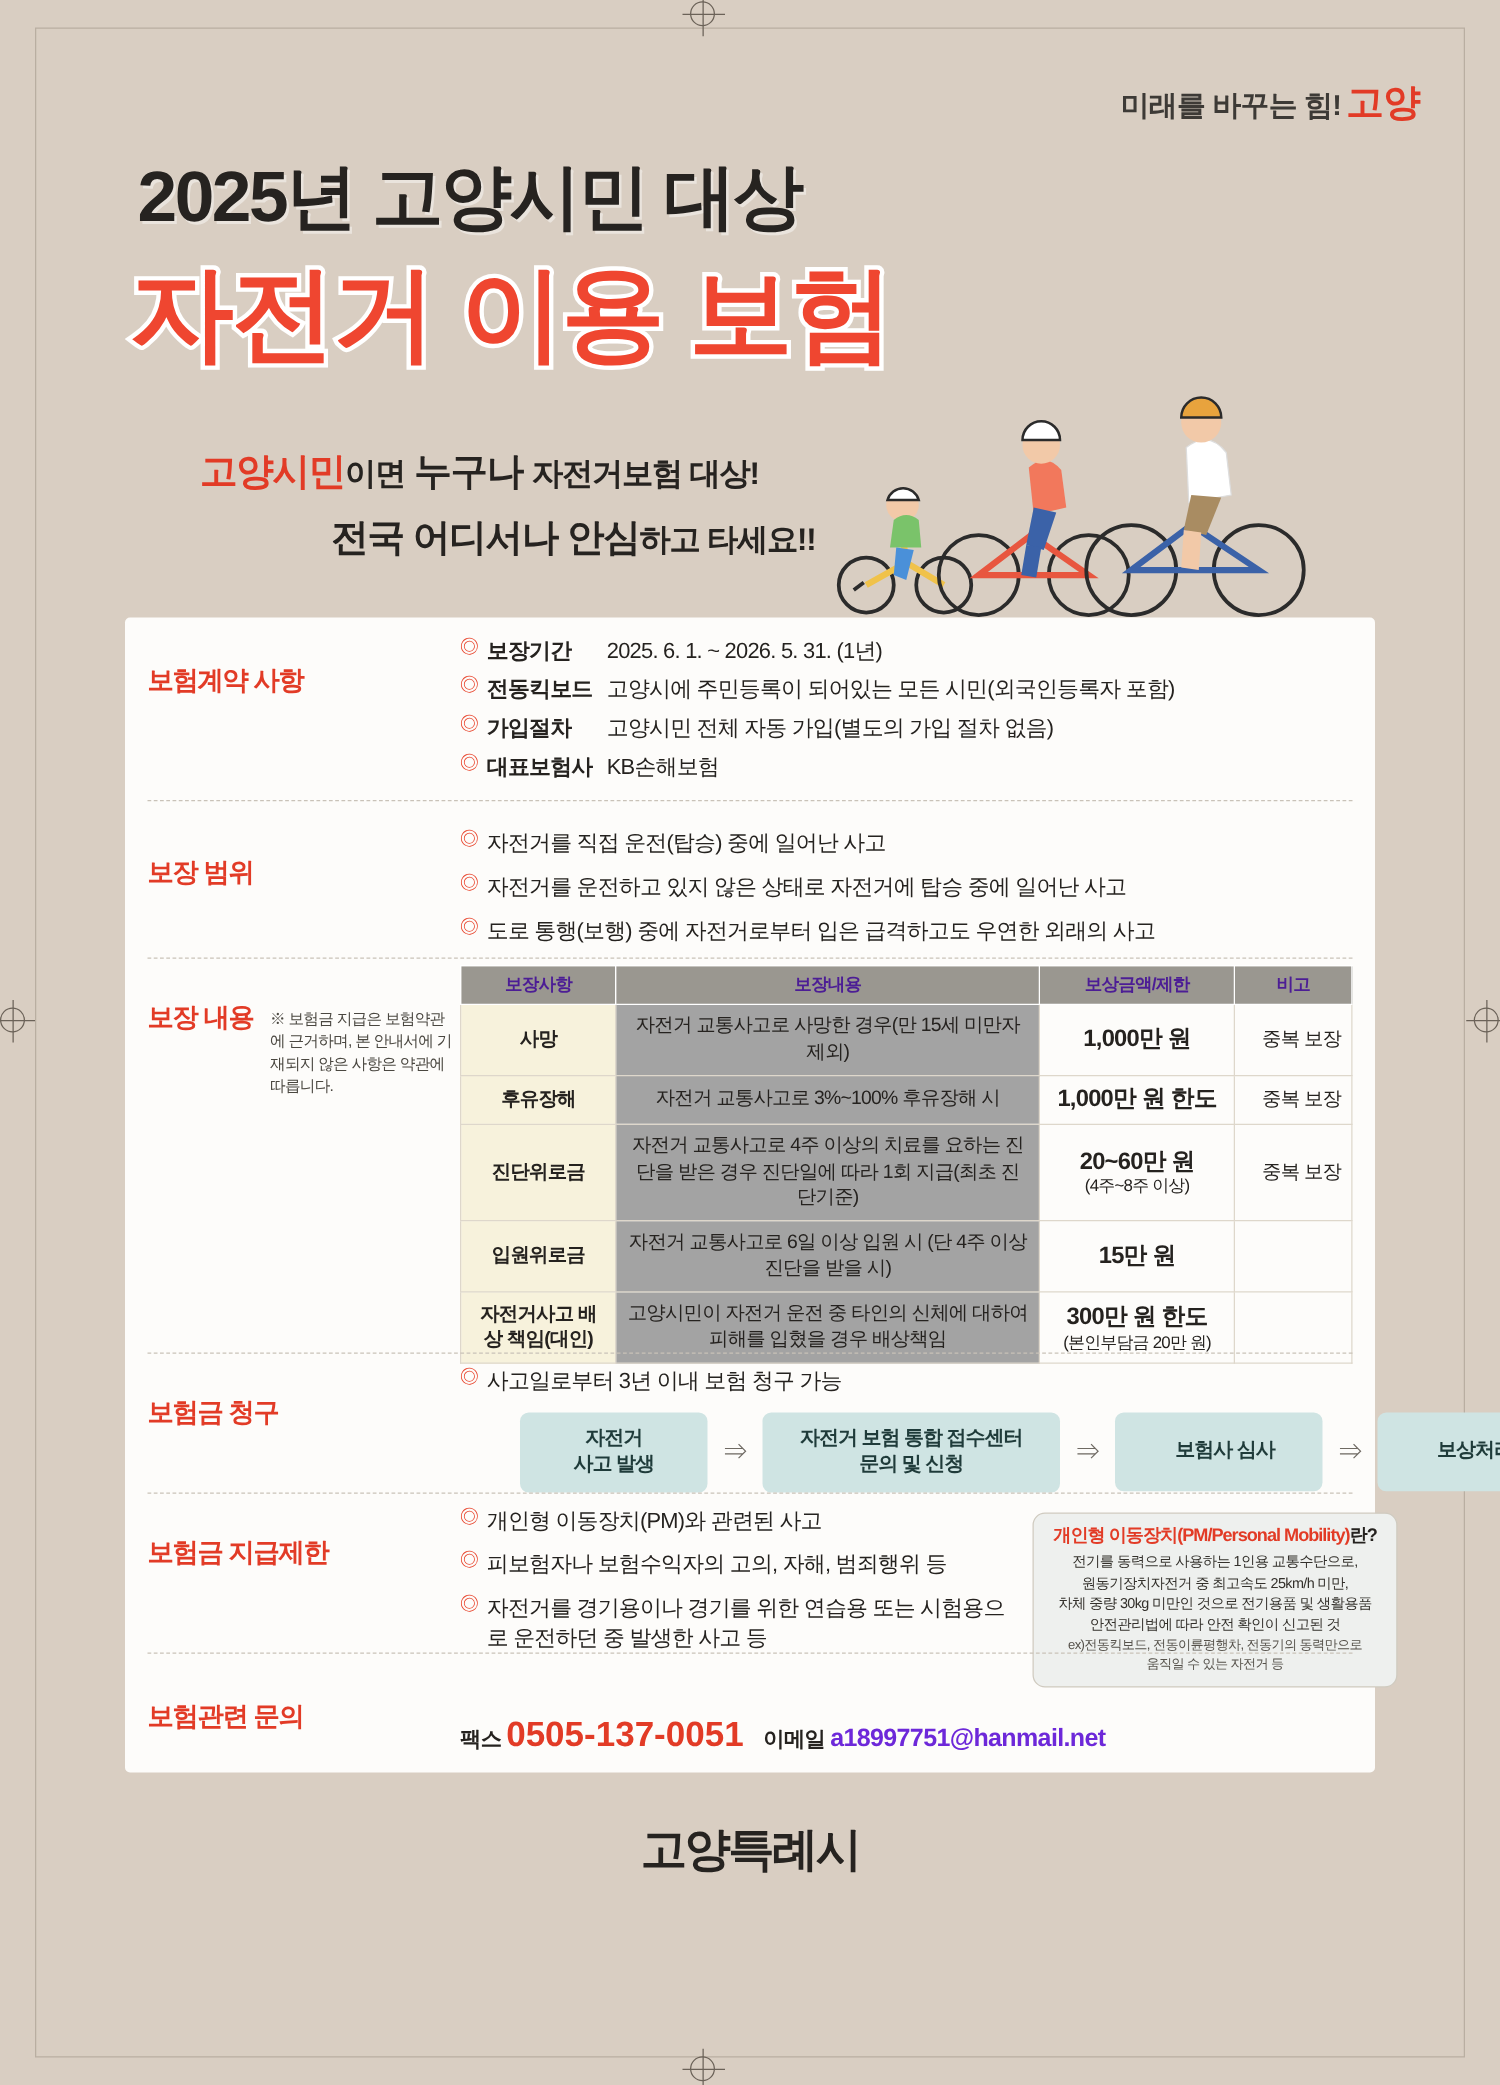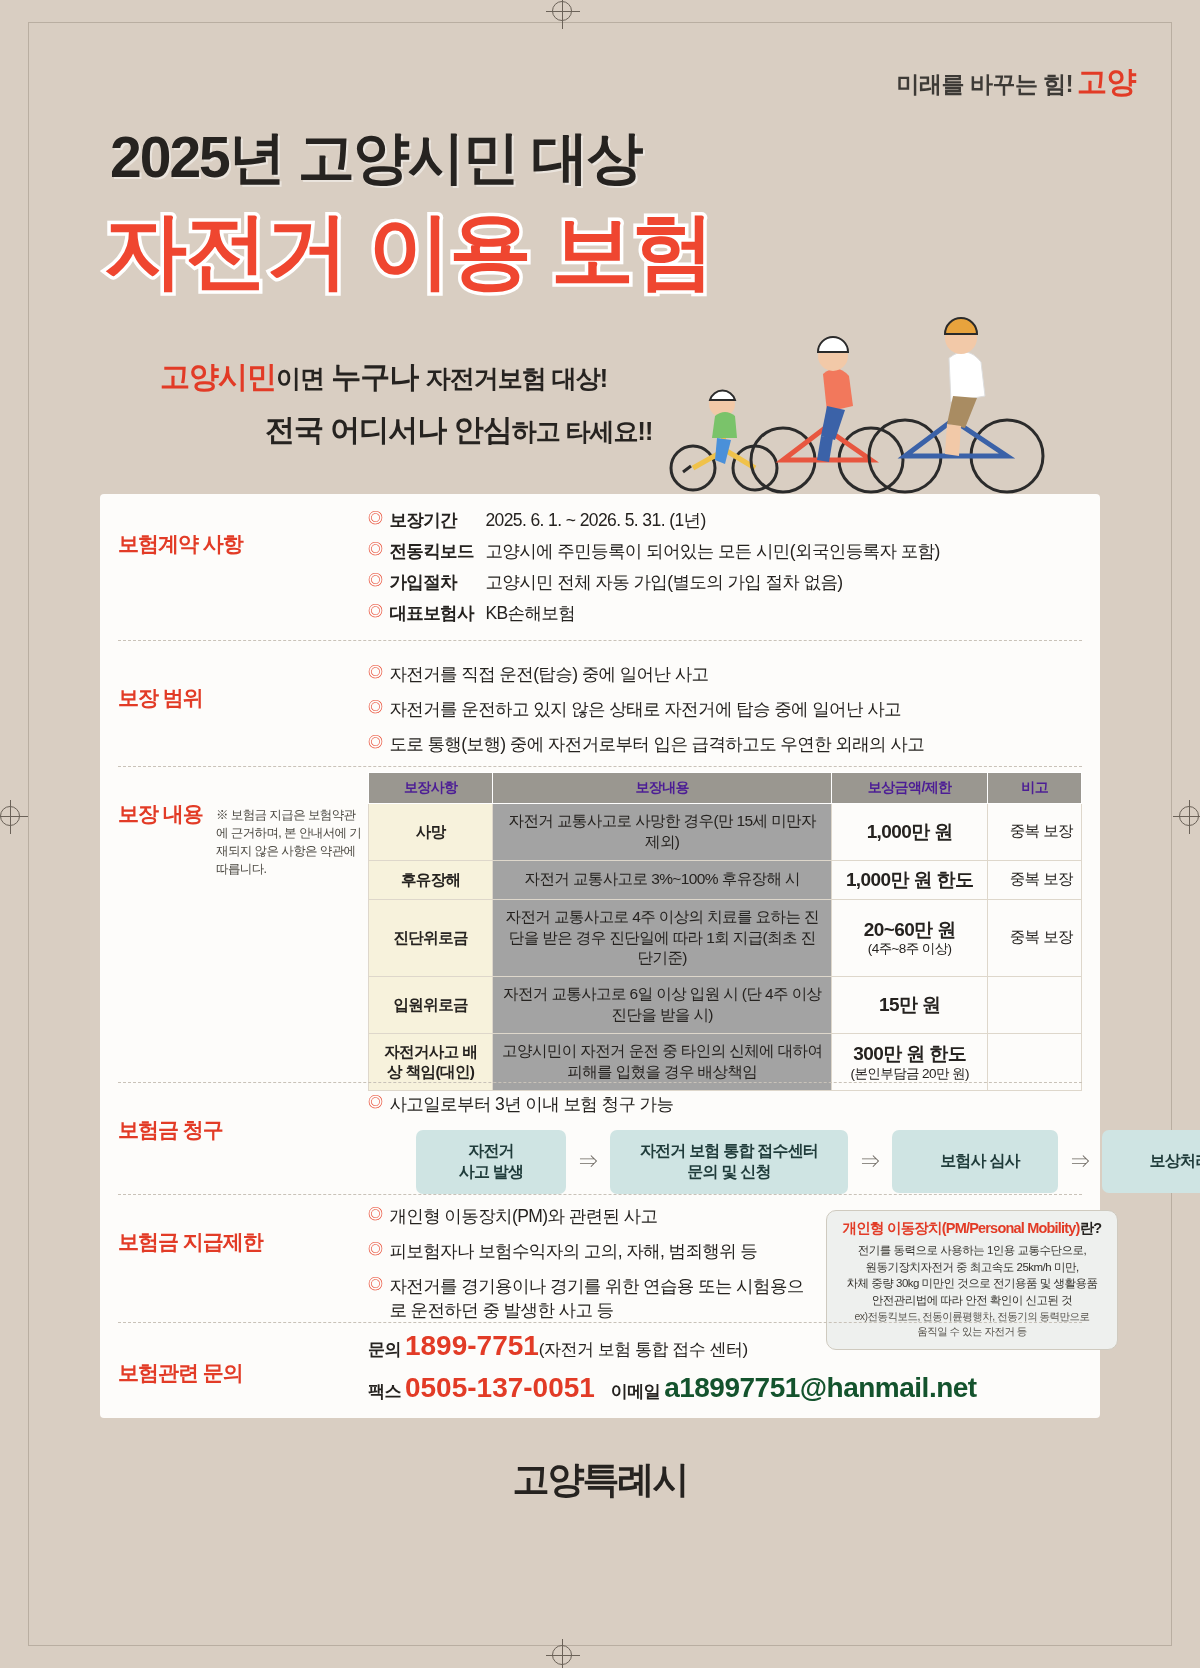--- a/index.html
+++ b/index.html
@@ -259,21 +259,21 @@
     letter-spacing: -0.5px;
   }
   .contact .lbl { font-size: 17px; font-weight: bold; }
   .contact .num {
     font-size: 28px;
     font-weight: bold;
     color: #e23b26;
     letter-spacing: 0px;
   }
   .contact .paren { font-size: 17px; }
-  .contact .mail { font-size: 28px; font-weight: bold; color: #14532d; }
+  .contact .mail { font-size: 20px; font-weight: bold; color: #6d28d9; }
 
   .footer {
     position: absolute;
     left: 0; top: 1455px;
     width: 1200px;
     text-align: center;
     font-size: 37px;
     font-weight: bold;
     color: #262320;
     letter-spacing: -2px;
@@ -507,24 +507,20 @@
         <div>안전관리법에 따라 안전 확인이 신고된 것</div>
         <div class="pm-ex">ex)전동킥보드, 전동이륜평행차, 전동기의 동력만으로</div>
         <div class="pm-ex">움직일 수 있는 자전거 등</div>
       </div>
     </div>
 
     <div class="divider" style="top:828px;"></div>
 
     <div class="sec-label" style="top:845px;">보험관련 문의</div>
 
-    <div class="contact" style="top:836px;">
-      <span class="lbl">문의</span>
-      <span class="num">1899-7751</span><span class="paren">(자전거 보험 통합 접수 센터)</span>
-    </div>
 
     <div class="contact" style="top:878px;">
       <span class="lbl">팩스</span>
       <span class="num">0505-137-0051</span>
       &nbsp;&nbsp;
       <span class="lbl">이메일</span>
       <span class="mail">a18997751@hanmail.net</span>
     </div>
 
   </div>

